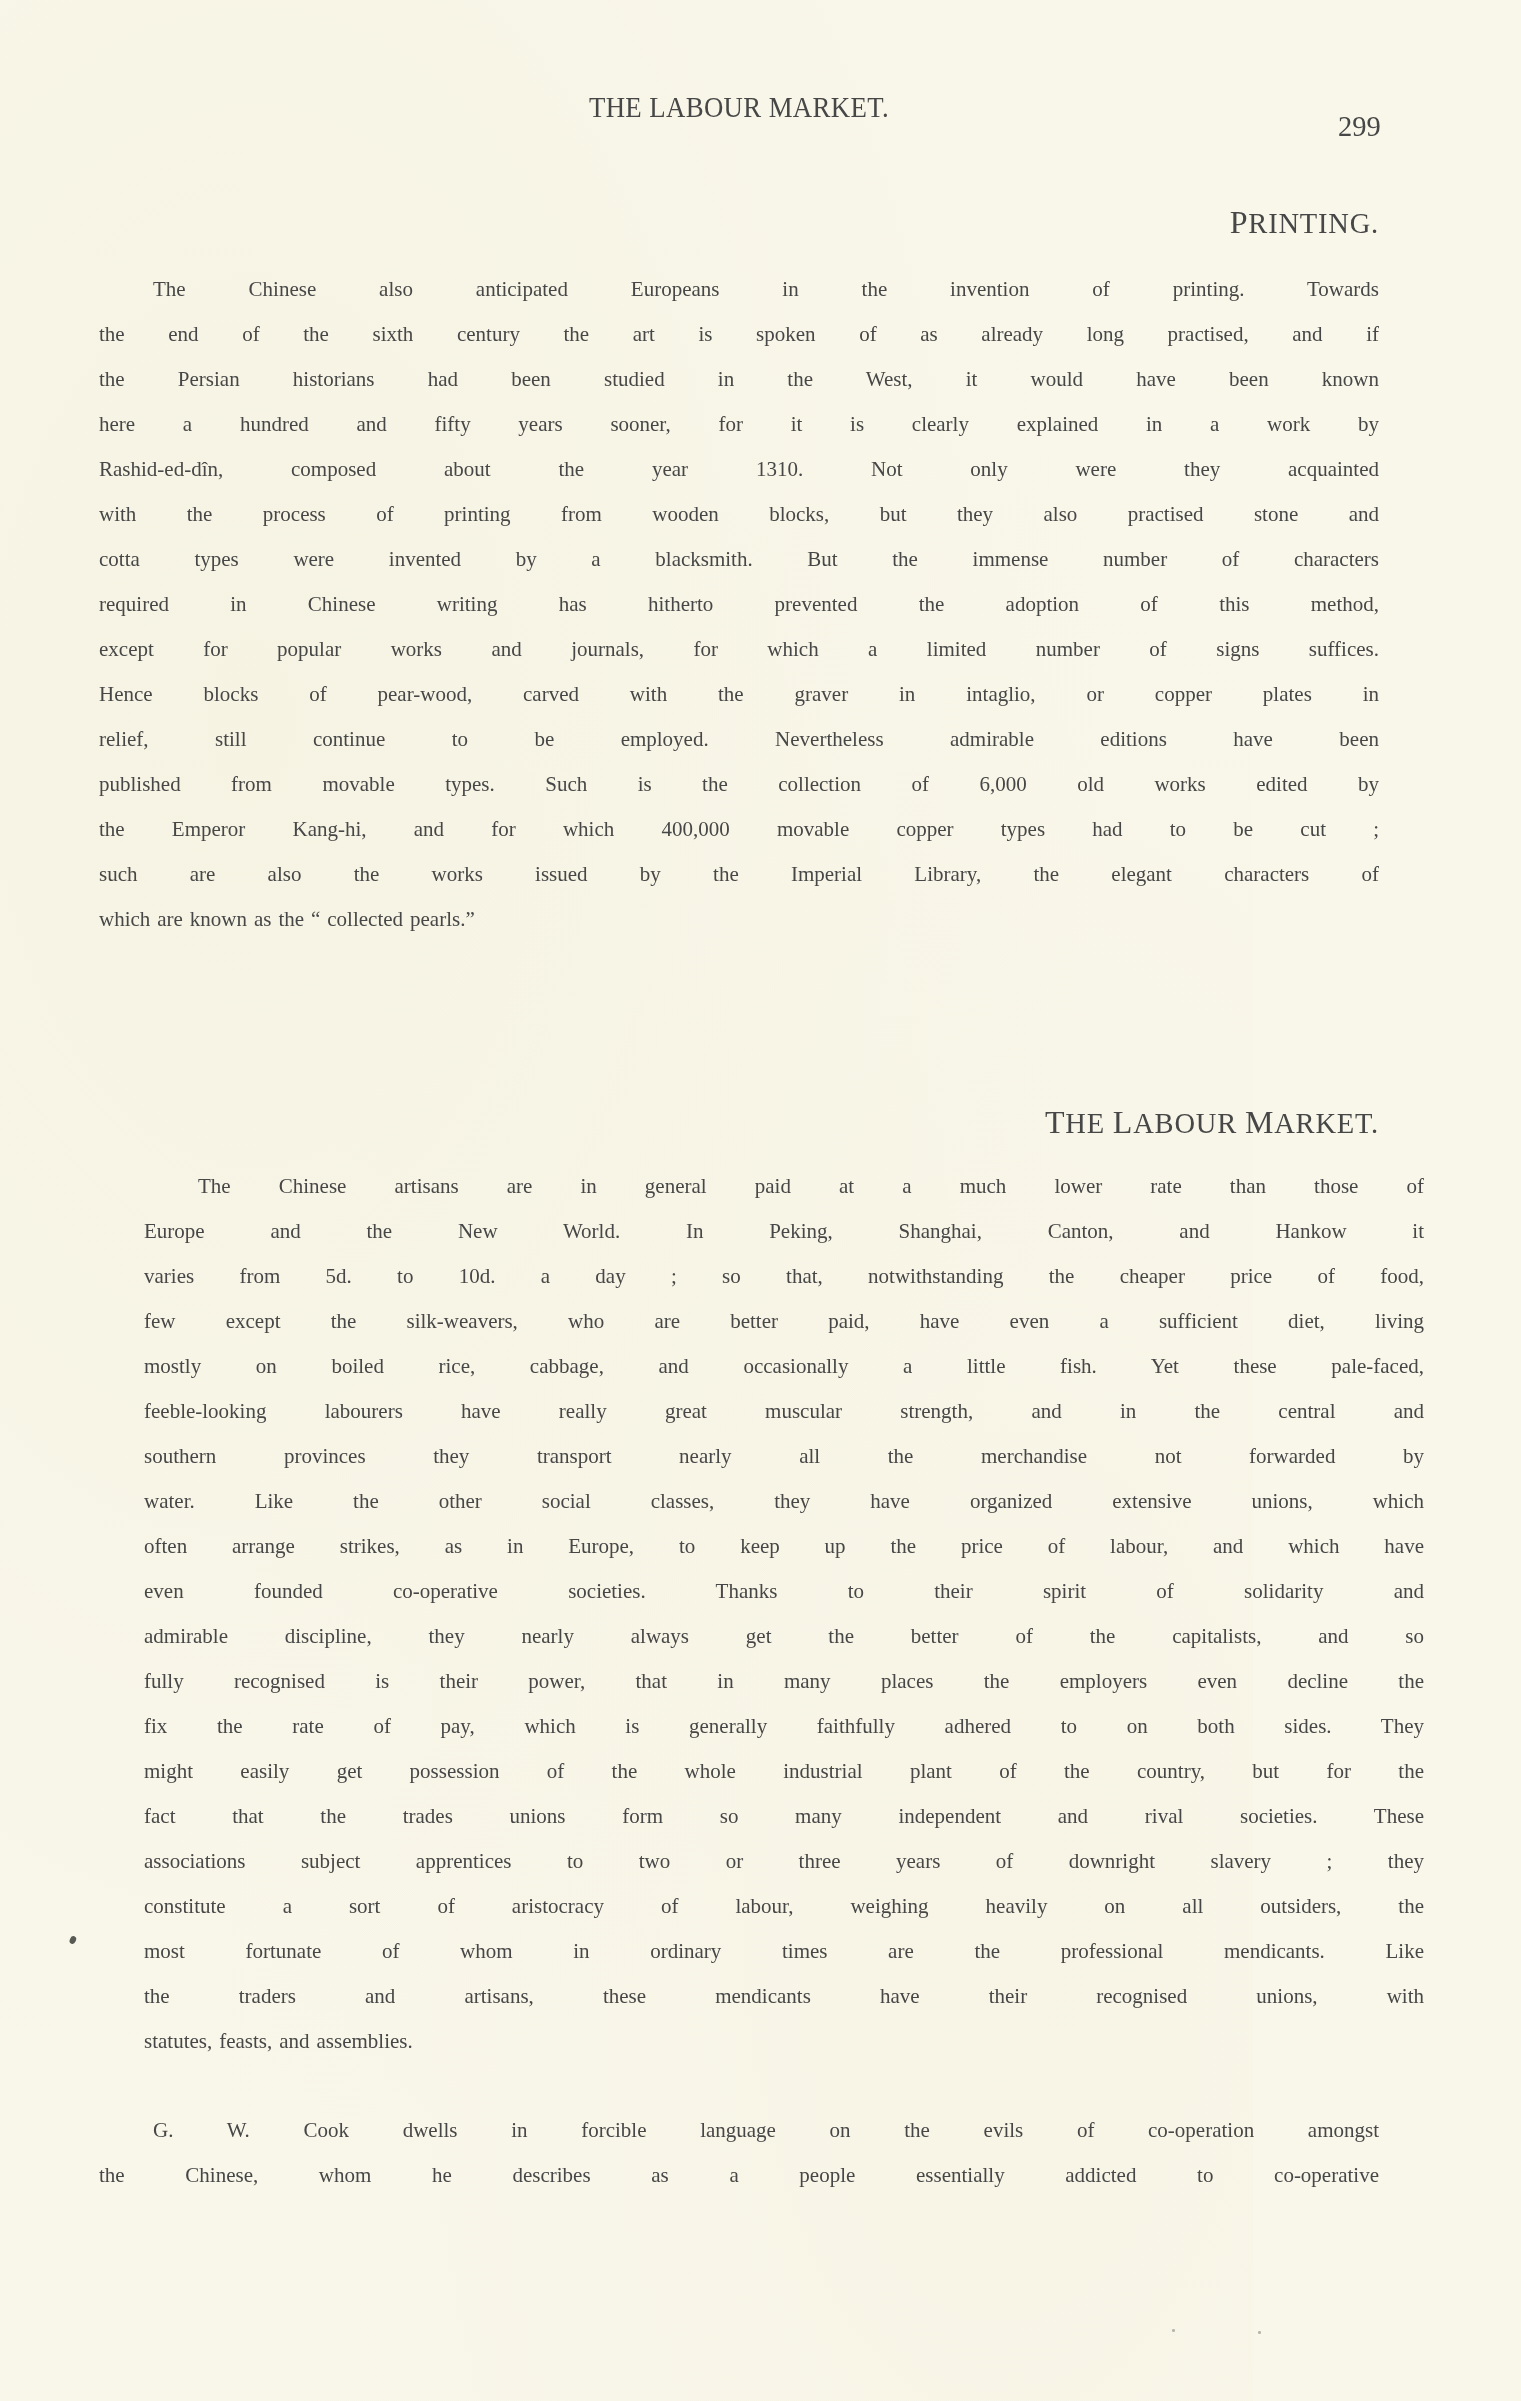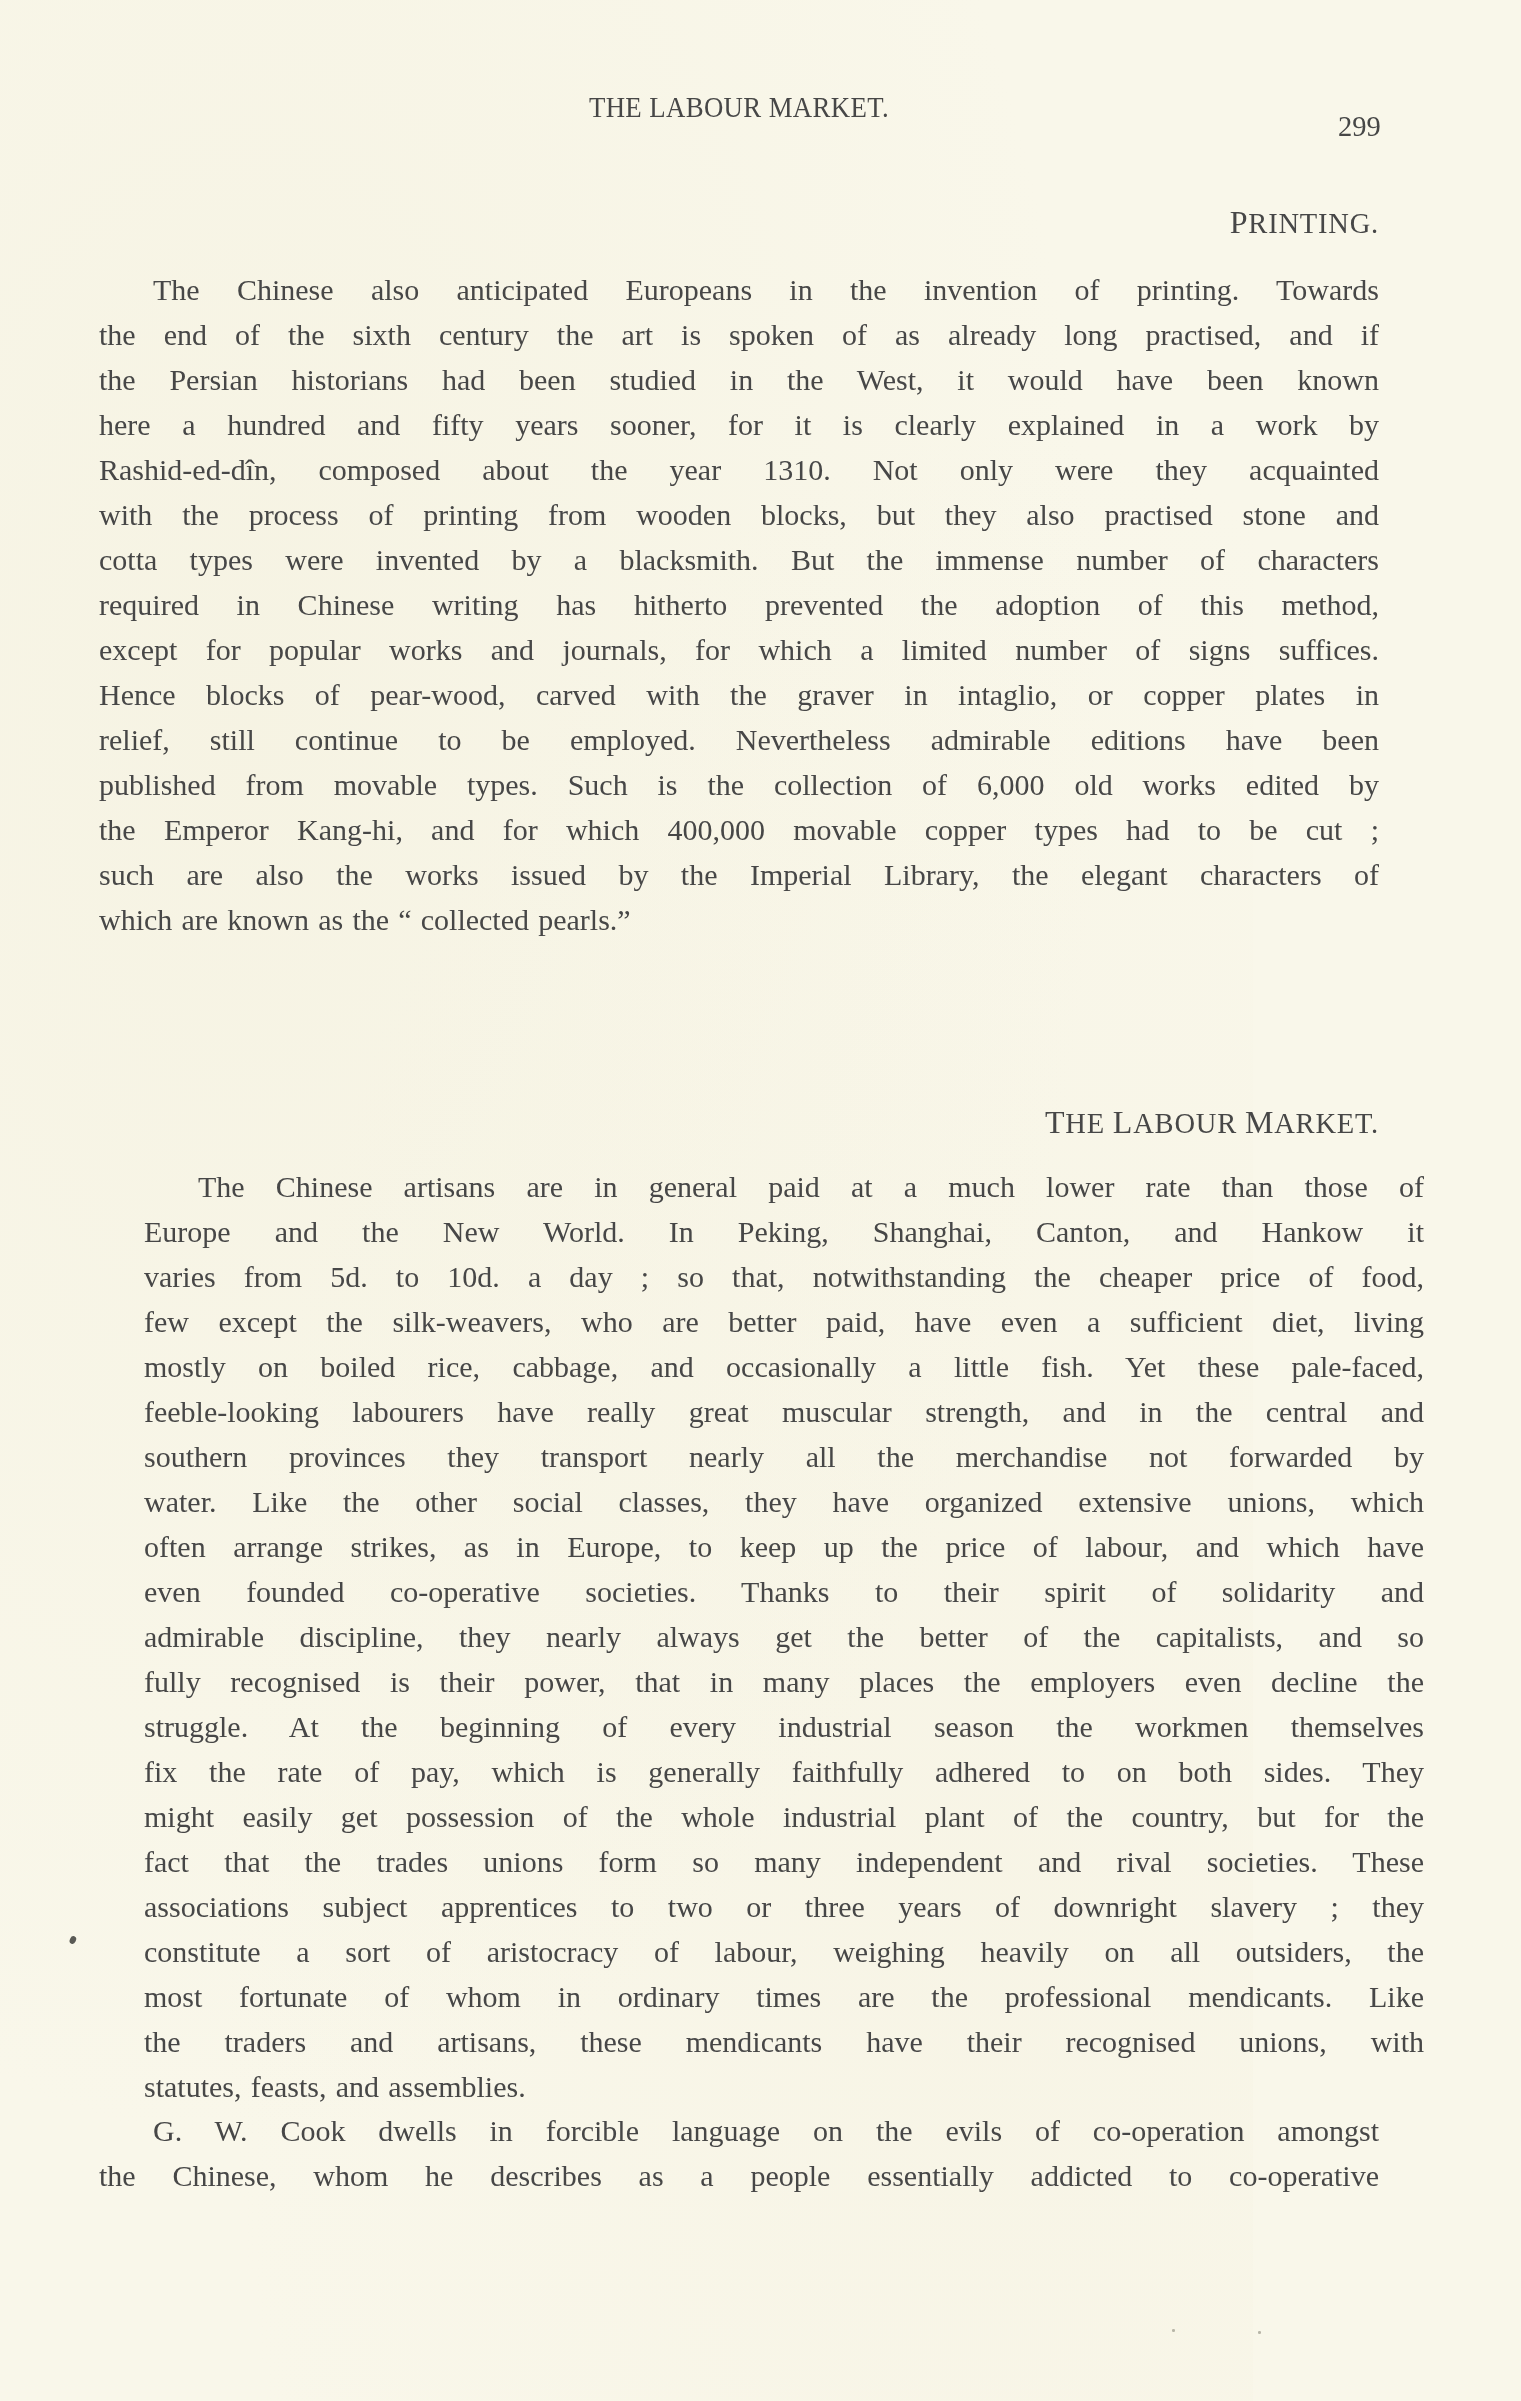--- a/index.html
+++ b/index.html
@@ -62,21 +62,21 @@
   .section-heading .cap { font-size: 32px; }
   .body-block {
     position: absolute;
     left: 99px;
     width: 1280px;
   }
   .line {
     display: block;
     height: 45px;
     line-height: 45px;
-    font-size: 30px;
+    font-size: 21px;
     white-space: nowrap;
     text-align: justify;
     text-align-last: justify;
     word-spacing: 1.7px;
   }
   .line.indent { padding-left: 54px; }
   .line.last { text-align-last: left; }
   .ink-dot {
     position: absolute;
     left: 70px;
@@ -138,21 +138,20 @@
     <span class="line">varies from 5d. to 10d. a day ; so that, notwithstanding the cheaper price of food,</span>
     <span class="line">few except the silk-weavers, who are better paid, have even a sufficient diet, living</span>
     <span class="line">mostly on boiled rice, cabbage, and occasionally a little fish.  Yet these pale-faced,</span>
     <span class="line">feeble-looking labourers have really great muscular strength, and in the central and</span>
     <span class="line">southern provinces they transport nearly all the merchandise not forwarded by</span>
     <span class="line">water.  Like the other social classes, they have organized extensive unions, which</span>
     <span class="line">often arrange strikes, as in Europe, to keep up the price of labour, and which have</span>
     <span class="line">even founded co-operative societies.  Thanks to their spirit of solidarity and</span>
     <span class="line">admirable discipline, they nearly always get the better of the capitalists, and so</span>
     <span class="line">fully recognised is their power, that in many places the employers even decline the</span>
-    <span class="line">struggle.  At the beginning of every industrial season the workmen themselves</span>
     <span class="line">fix the rate of pay, which is generally faithfully adhered to on both sides.  They</span>
     <span class="line">might easily get possession of the whole industrial plant of the country, but for the</span>
     <span class="line">fact that the trades unions form so many independent and rival societies.  These</span>
     <span class="line">associations subject apprentices to two or three years of downright slavery ; they</span>
     <span class="line">constitute a sort of aristocracy of labour, weighing heavily on all outsiders, the</span>
     <span class="line">most fortunate of whom in ordinary times are the professional mendicants.  Like</span>
     <span class="line">the traders and artisans, these mendicants have their recognised unions, with</span>
     <span class="line last">statutes, feasts, and assemblies.</span>
   </div>
 

